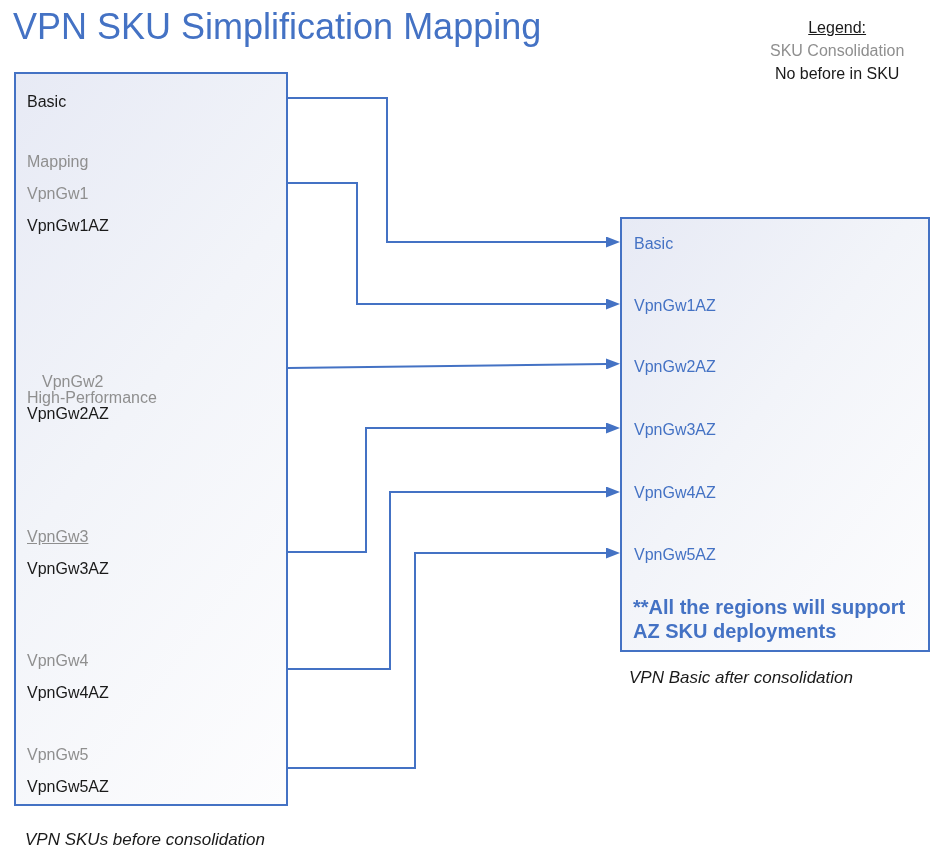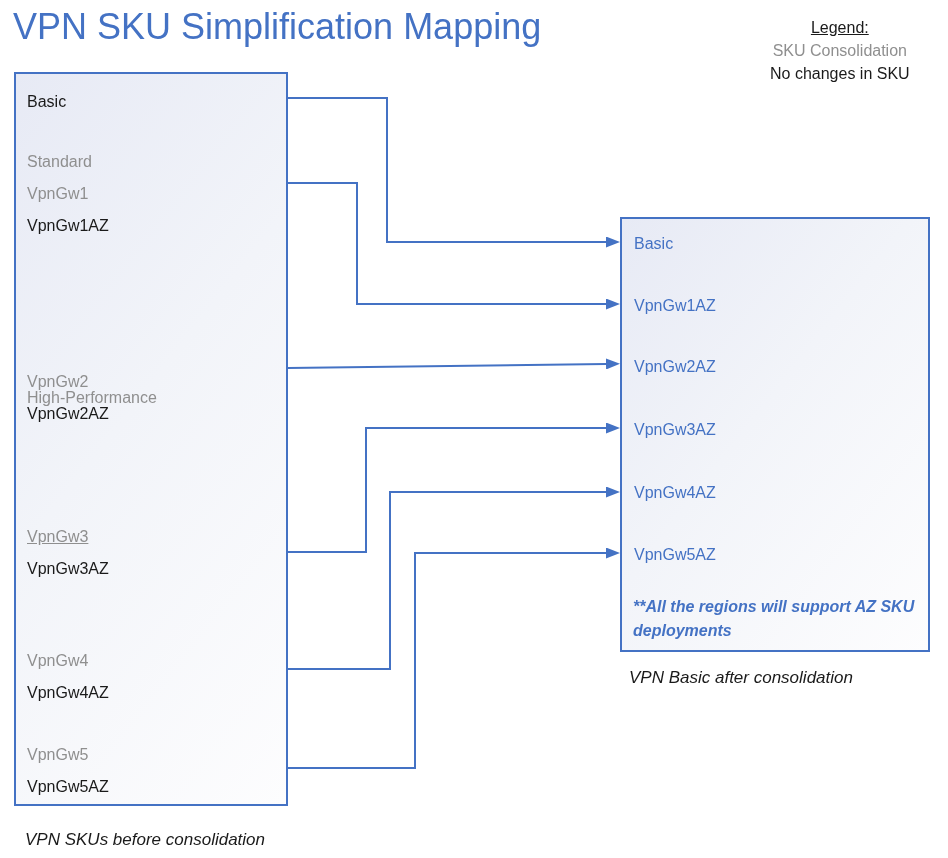--- a/index.html
+++ b/index.html
@@ -68,23 +68,22 @@
   }
   .box-right .sku-item {
     left: 12px;
     color: #4472C4;
   }
   .box-note {
     position: absolute;
     left: 11px;
     top: 376px;
     width: 285px;
-    font-size: 16px;
+    font-size: 20px;
     line-height: 24px;
-    font-style: italic;
     font-weight: 600;
     color: #4472C4;
   }
   .caption {
     position: absolute;
     font-size: 17px;
     font-style: italic;
     font-weight: 500;
     color: #1a1a1a;
     white-space: nowrap;
@@ -126,30 +125,30 @@
       <polyline points="288,552 366,552 366,428 606,428" class="connector" marker-end="url(#arrow)"></polyline>
       <polyline points="288,669 390,669 390,492 606,492" class="connector" marker-end="url(#arrow)"></polyline>
       <polyline points="288,768 415,768 415,553 606,553" class="connector" marker-end="url(#arrow)"></polyline>
     </svg>
 
   <h1 class="page-title">VPN SKU Simplification Mapping</h1>
 
   <div class="legend">
     <div class="legend-heading">Legend:</div>
     <div style="color: rgb(143, 143, 143);">SKU Consolidation</div>
-    <div style="color: rgb(26, 26, 26);">No changes in SKU</div>
+    <div style="color: rgb(26, 26, 26);">No before in SKU</div>
   </div>
 
   <div class="sku-box box-left">
     <div class="sku-item" style="top: 16px; color: rgb(26, 26, 26);">Basic</div>
-    <div class="sku-item" style="top: 76px; color: rgb(143, 143, 143);">Standard</div>
+    <div class="sku-item" style="top: 76px; color: rgb(143, 143, 143);">Mapping</div>
     <div class="sku-item" style="top: 108px; color: rgb(143, 143, 143);">VpnGw1</div>
     <div class="sku-item" style="top: 140px; color: rgb(26, 26, 26);">VpnGw1AZ</div>
     <div class="sku-item" style="top: 264px; color: rgb(143, 143, 143); margin-top: 48px;">High-Performance</div>
-    <div class="sku-item" style="top: 296px; color: rgb(143, 143, 143);">VpnGw2</div>
+    <div class="sku-item" style="top: 296px; color: rgb(143, 143, 143); margin-left: 15px;">VpnGw2</div>
     <div class="sku-item" style="top: 328px; color: rgb(26, 26, 26);">VpnGw2AZ</div>
     <div class="sku-item" style="top: 451px; color: rgb(143, 143, 143); text-decoration: underline;">VpnGw3</div>
     <div class="sku-item" style="top: 483px; color: rgb(26, 26, 26);">VpnGw3AZ</div>
     <div class="sku-item" style="top: 575px; color: rgb(143, 143, 143);">VpnGw4</div>
     <div class="sku-item" style="top: 607px; color: rgb(26, 26, 26);">VpnGw4AZ</div>
     <div class="sku-item" style="top: 669px; color: rgb(143, 143, 143);">VpnGw5</div>
     <div class="sku-item" style="top: 701px; color: rgb(26, 26, 26);">VpnGw5AZ</div>
   </div>
 
   <div class="sku-box box-right">

